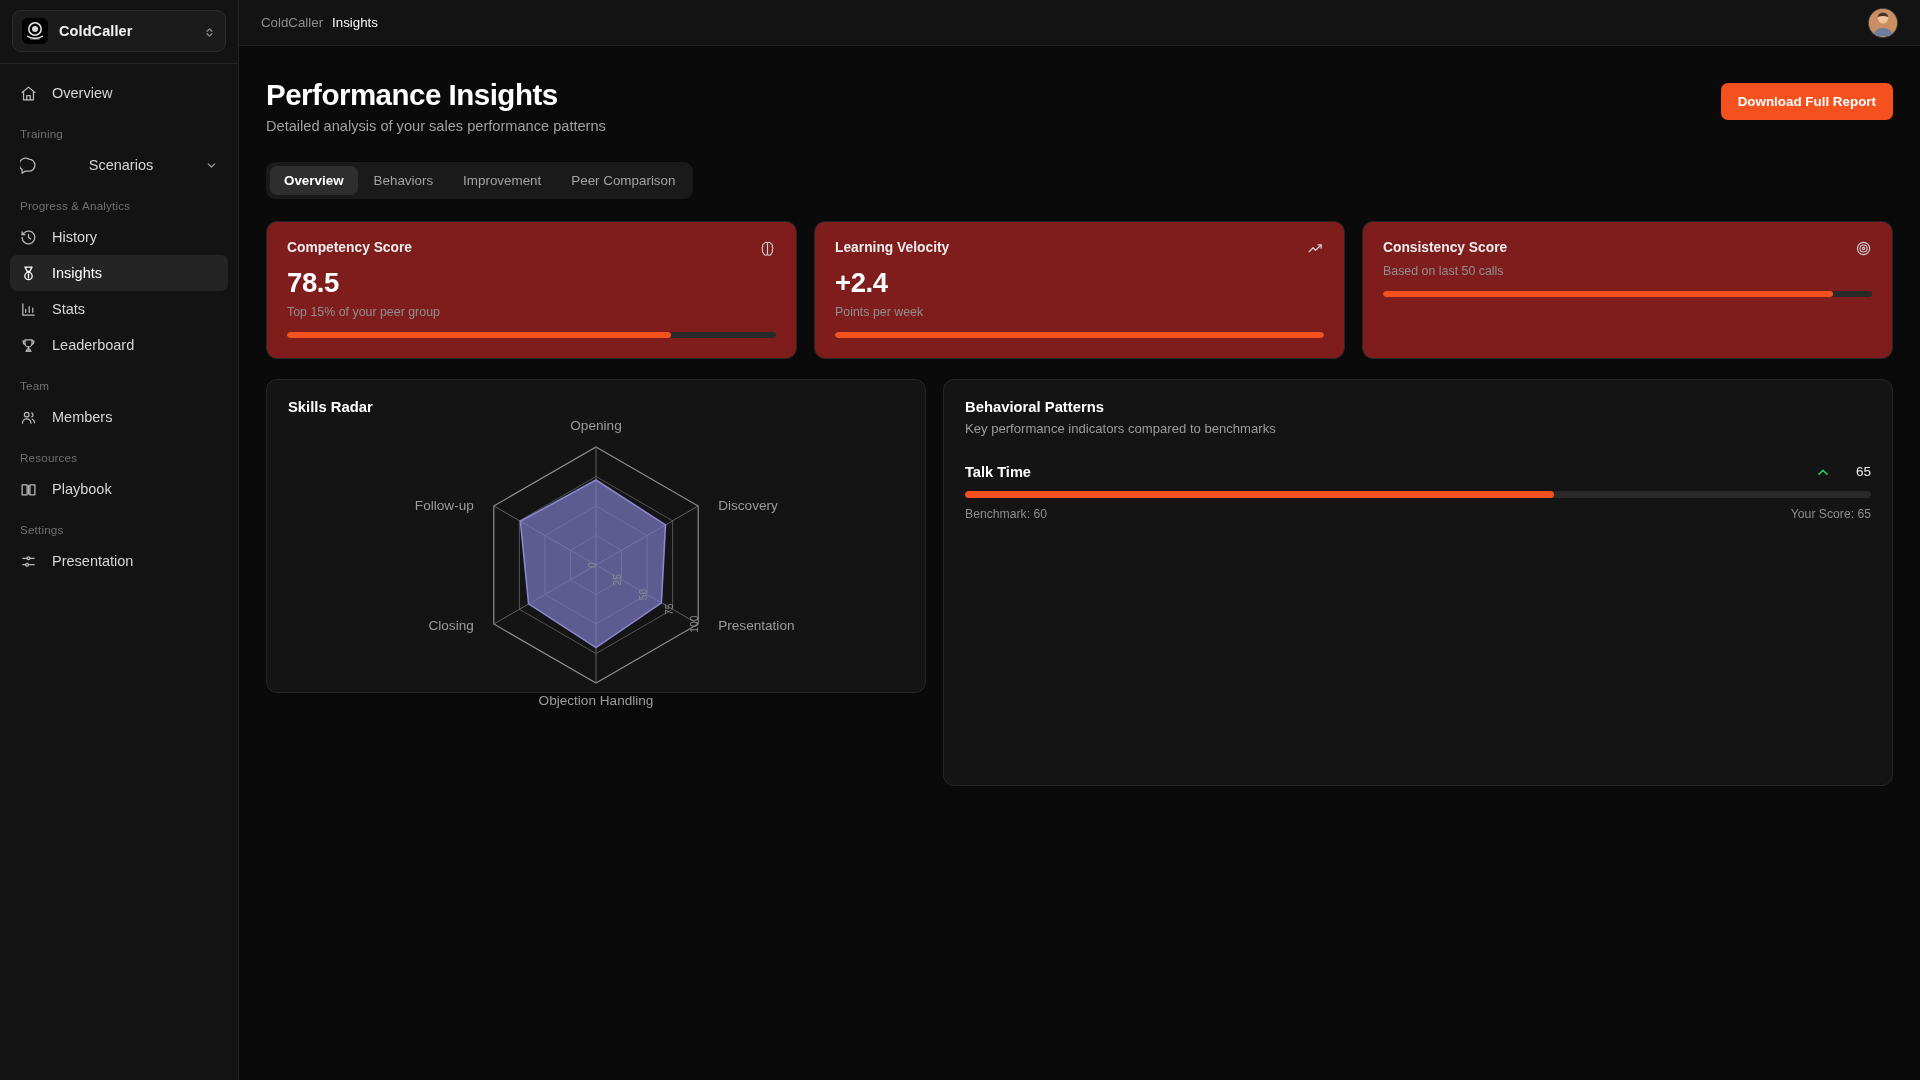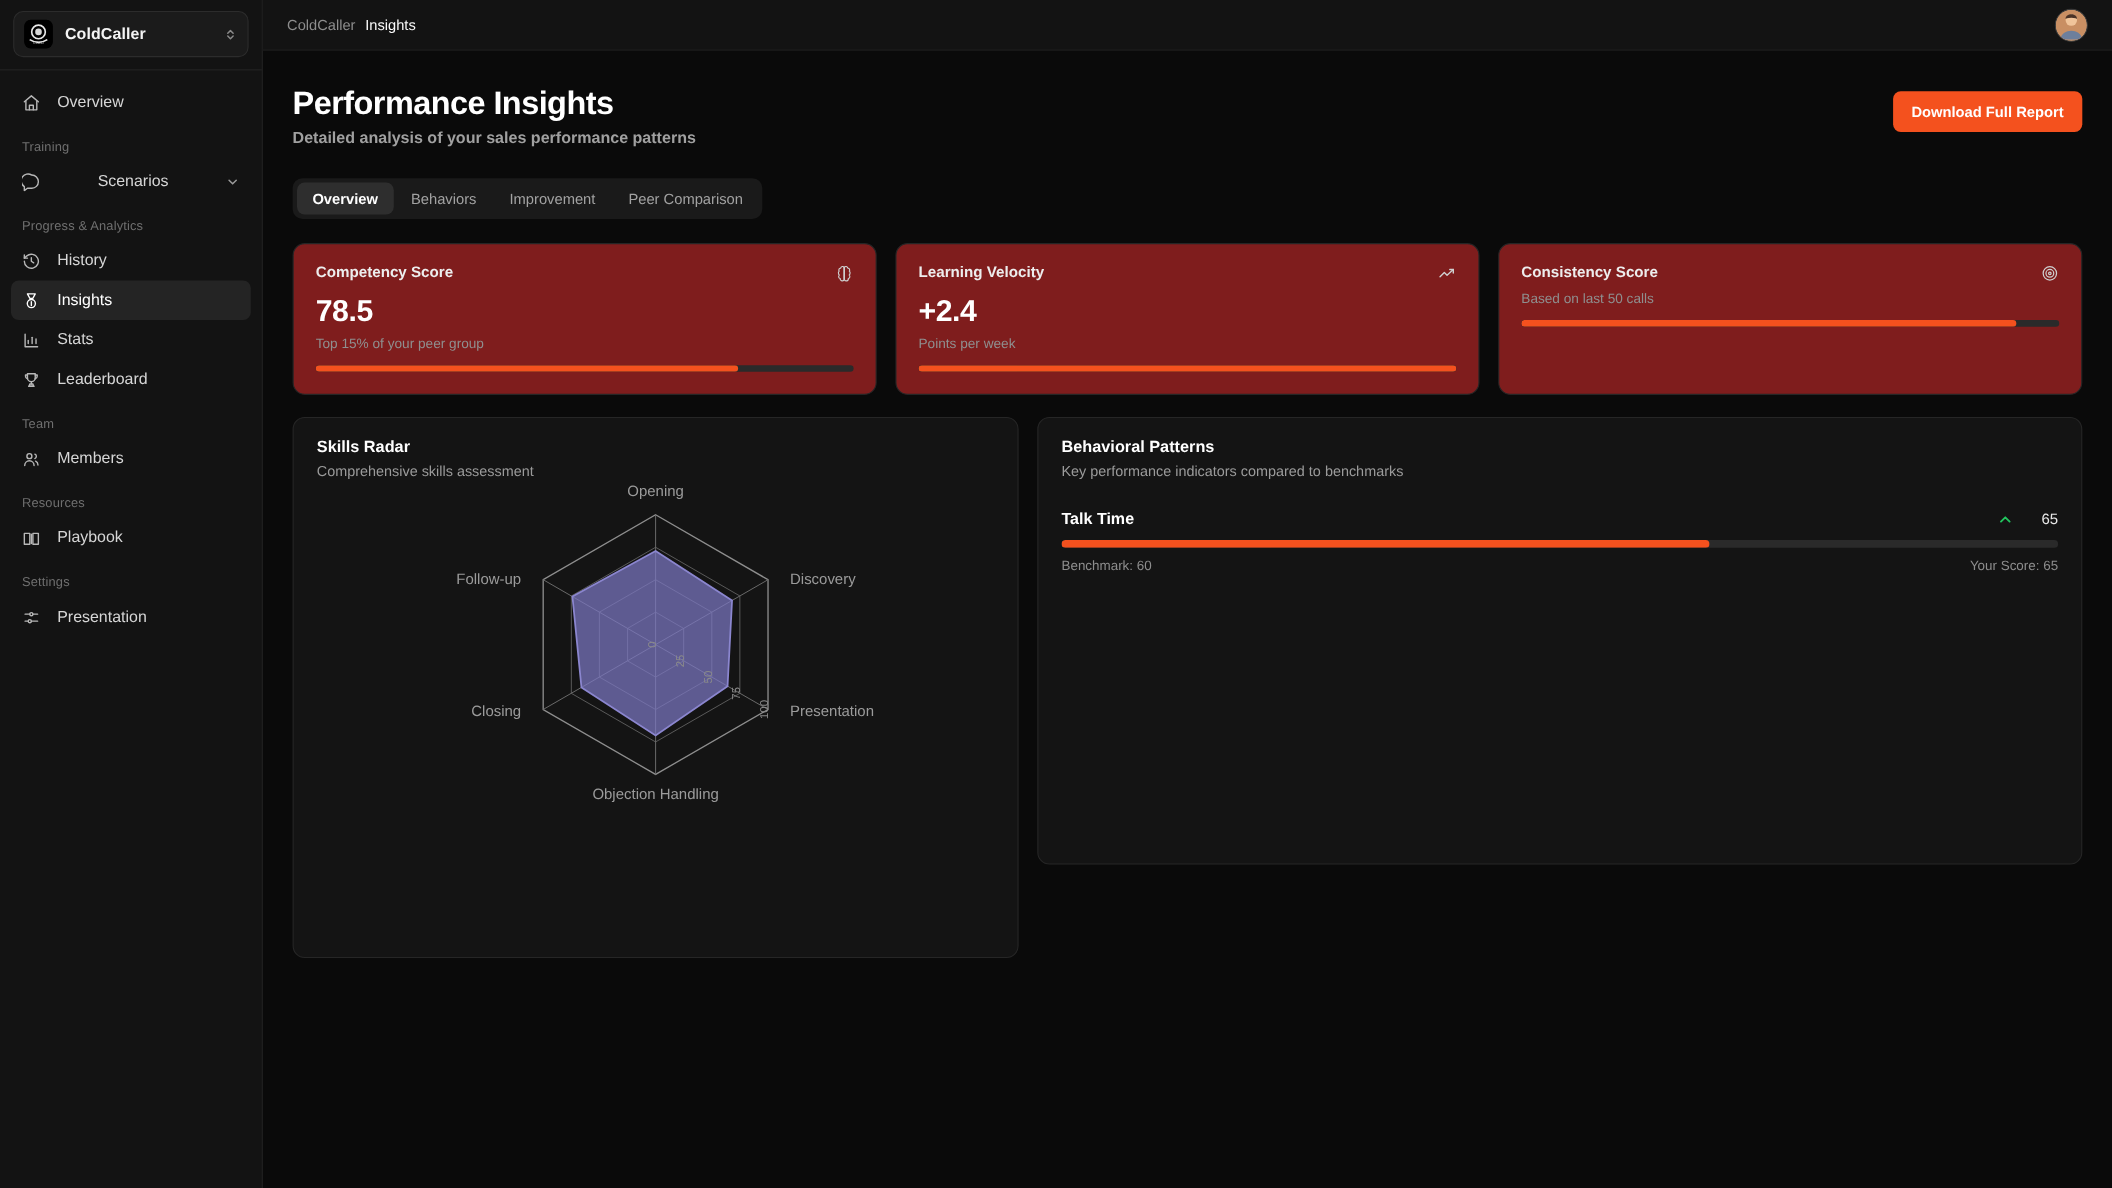--- a/index.html
+++ b/index.html
@@ -73,21 +73,21 @@
     margin-left: auto; width: 30px; height: 30px; border-radius: 50%;
     overflow: hidden; background: #d9a57a; cursor: pointer;
     border: 1px solid #3a3a3a;
     display: flex; align-items: flex-end; justify-content: center;
   }
 
   .content { flex: 1; padding: 32px 27px 0 27px; overflow: hidden; }
 
   .pg-head { display: flex; align-items: flex-start; gap: 12px; }
   .pg-title { font-size: 29.5px; font-weight: 700; letter-spacing: -.5px; color: #fff; line-height: 1.12; }
-  .pg-sub { font-size: 14.6px; color: #a0a0a0; margin-top: 7px; font-weight: bold; }
+  .pg-sub { font-size: 14.6px; color: #a0a0a0; margin-top: 7px; }
   .dl-btn {
     margin-left: auto; margin-top: 5px;
     background: #f4511e; color: #fff;
     border: none; border-radius: 7px;
     font-size: 13.4px; font-weight: 700;
     padding: 11px 17px; cursor: pointer;
     font-family: inherit; white-space: nowrap;
   }
 
   .tabs {
@@ -116,21 +116,21 @@
   .card-sub { font-size: 12.4px; color: #8f8f8f; margin-top: 7px; }
   .bar-track { height: 6px; background: #2a2a2a; border-radius: 99px; margin-top: 13px; overflow: hidden; }
   .bar-fill { height: 100%; background: #f4511e; border-radius: 99px; }
 
   .panels { display: flex; gap: 17px; margin-top: 20px; }
   .panel {
     background: #141414; border: 1px solid #262626;
     border-radius: 11px; padding: 19px 21px 21px 21px;
     min-width: 0;
   }
-  .panel-radar { width: 660px; flex-shrink: 0; height: 492px; }
+  .panel-radar { width: 660px; flex-shrink: 0; height: 314px; }
   .panel-behav { flex: 1; height: 407px; }
   .panel-title { font-size: 14.8px; font-weight: 700; color: #fff; }
   .panel-sub { font-size: 13.1px; color: #9b9b9b; margin-top: 6px; }
 
   .radar-wrap { display: flex; align-items: center; justify-content: center; margin-top: 2px; }
 
   .behav-list { margin-top: 28px; }
   .behav-row { }
   .behav-head { display: flex; align-items: center; }
   .behav-name { font-size: 14.6px; font-weight: 600; color: #fff; }
@@ -384,21 +384,20 @@
             <div class="bar-fill" style="width: 92%;"></div>
           </div>
         </div>
 
       </div>
 
       <div class="panels">
 
         <section class="panel panel-radar">
           <div class="panel-title">Skills Radar</div>
-          <div class="panel-sub">Comprehensive skills assessment</div>
           <div class="radar-wrap">
             <svg id="radar-svg" width="600" height="330" viewBox="0 0 600 330">
                 <polygon points="300.0,118.5 325.5,133.3 325.5,162.8 300.0,177.5 274.5,162.8 274.5,133.3" fill="none" stroke="#5a5a5a" stroke-width="0.9"></polygon>
                 <polygon points="300.0,89.0 351.1,118.5 351.1,177.5 300.0,207.0 248.9,177.5 248.9,118.5" fill="none" stroke="#5a5a5a" stroke-width="0.9"></polygon>
                 <polygon points="300.0,59.5 376.6,103.8 376.6,192.3 300.0,236.5 223.4,192.3 223.4,103.8" fill="none" stroke="#5a5a5a" stroke-width="0.9"></polygon>
                 <polygon points="300.0,30.0 402.2,89.0 402.2,207.0 300.0,266.0 197.8,207.0 197.8,89.0" fill="none" stroke="#8e8e8e" stroke-width="1.2"></polygon>
                 <line x1="300" y1="148" x2="300.0" y2="30.0" stroke="#6a6a6a" stroke-width="0.9"></line>
                 <line x1="300" y1="148" x2="402.2" y2="89.0" stroke="#6a6a6a" stroke-width="0.9"></line>
                 <line x1="300" y1="148" x2="402.2" y2="207.0" stroke="#6a6a6a" stroke-width="0.9"></line>
                 <line x1="300" y1="148" x2="300.0" y2="266.0" stroke="#6a6a6a" stroke-width="0.9"></line>

